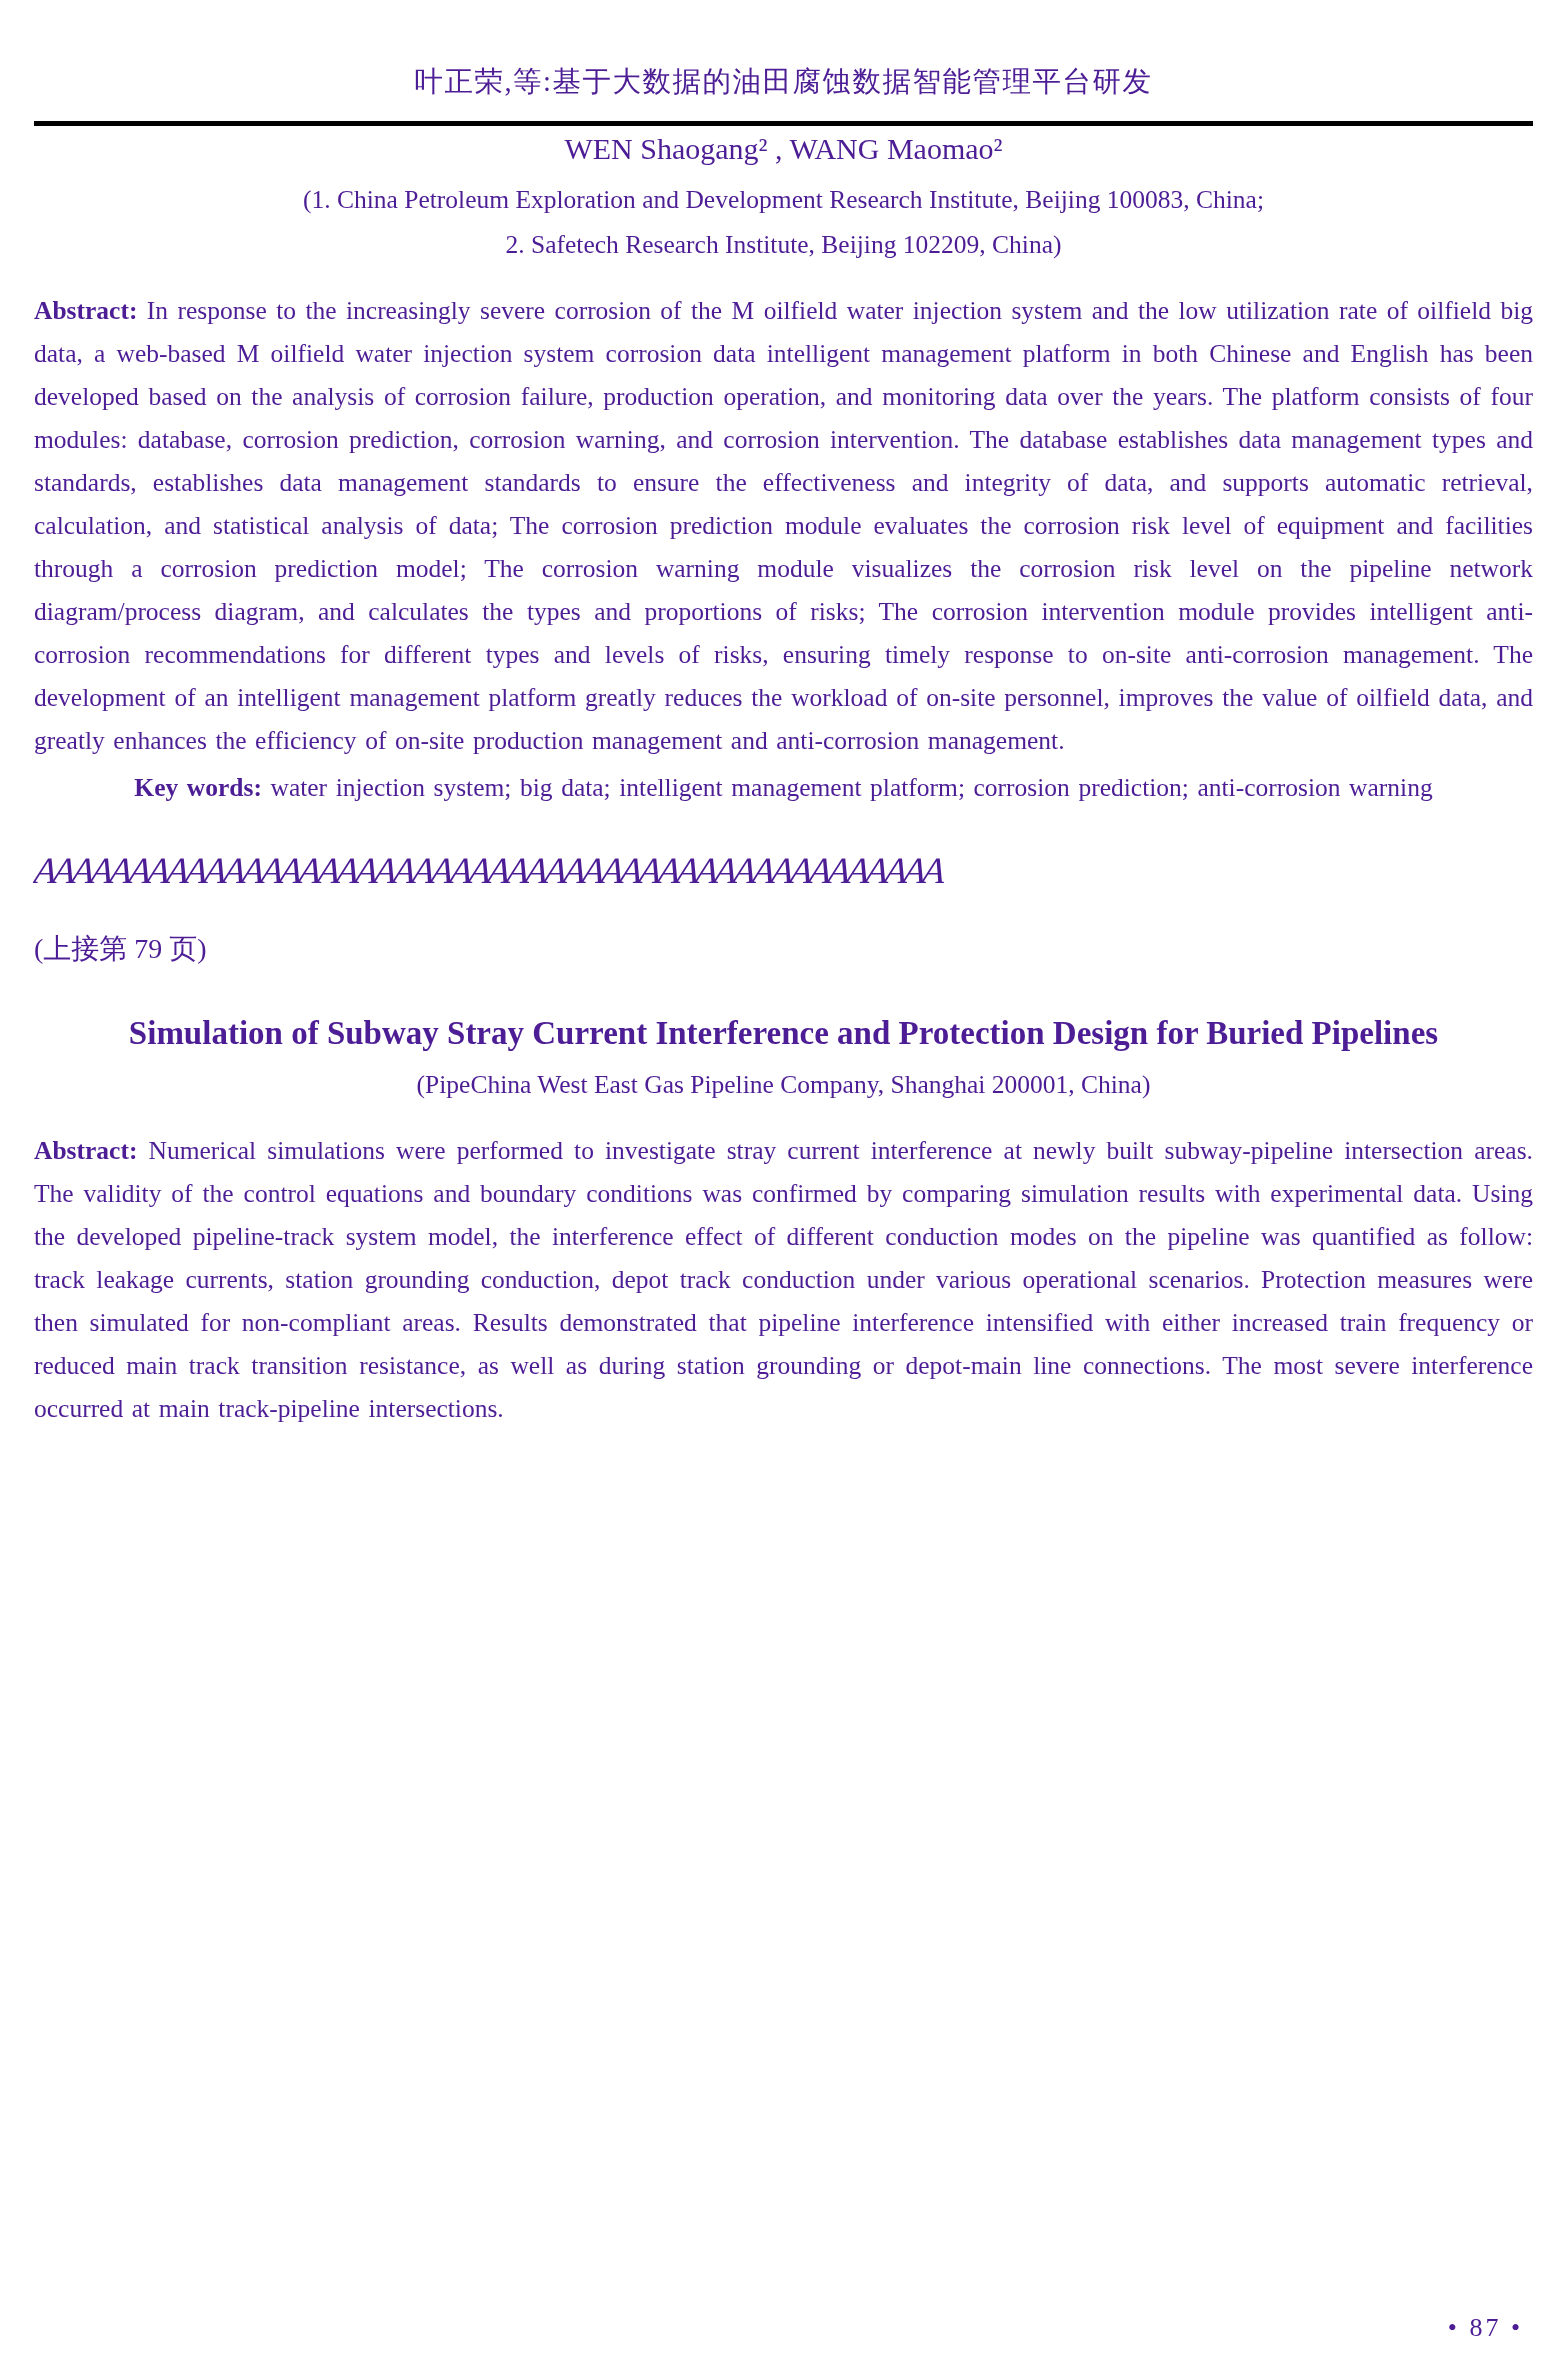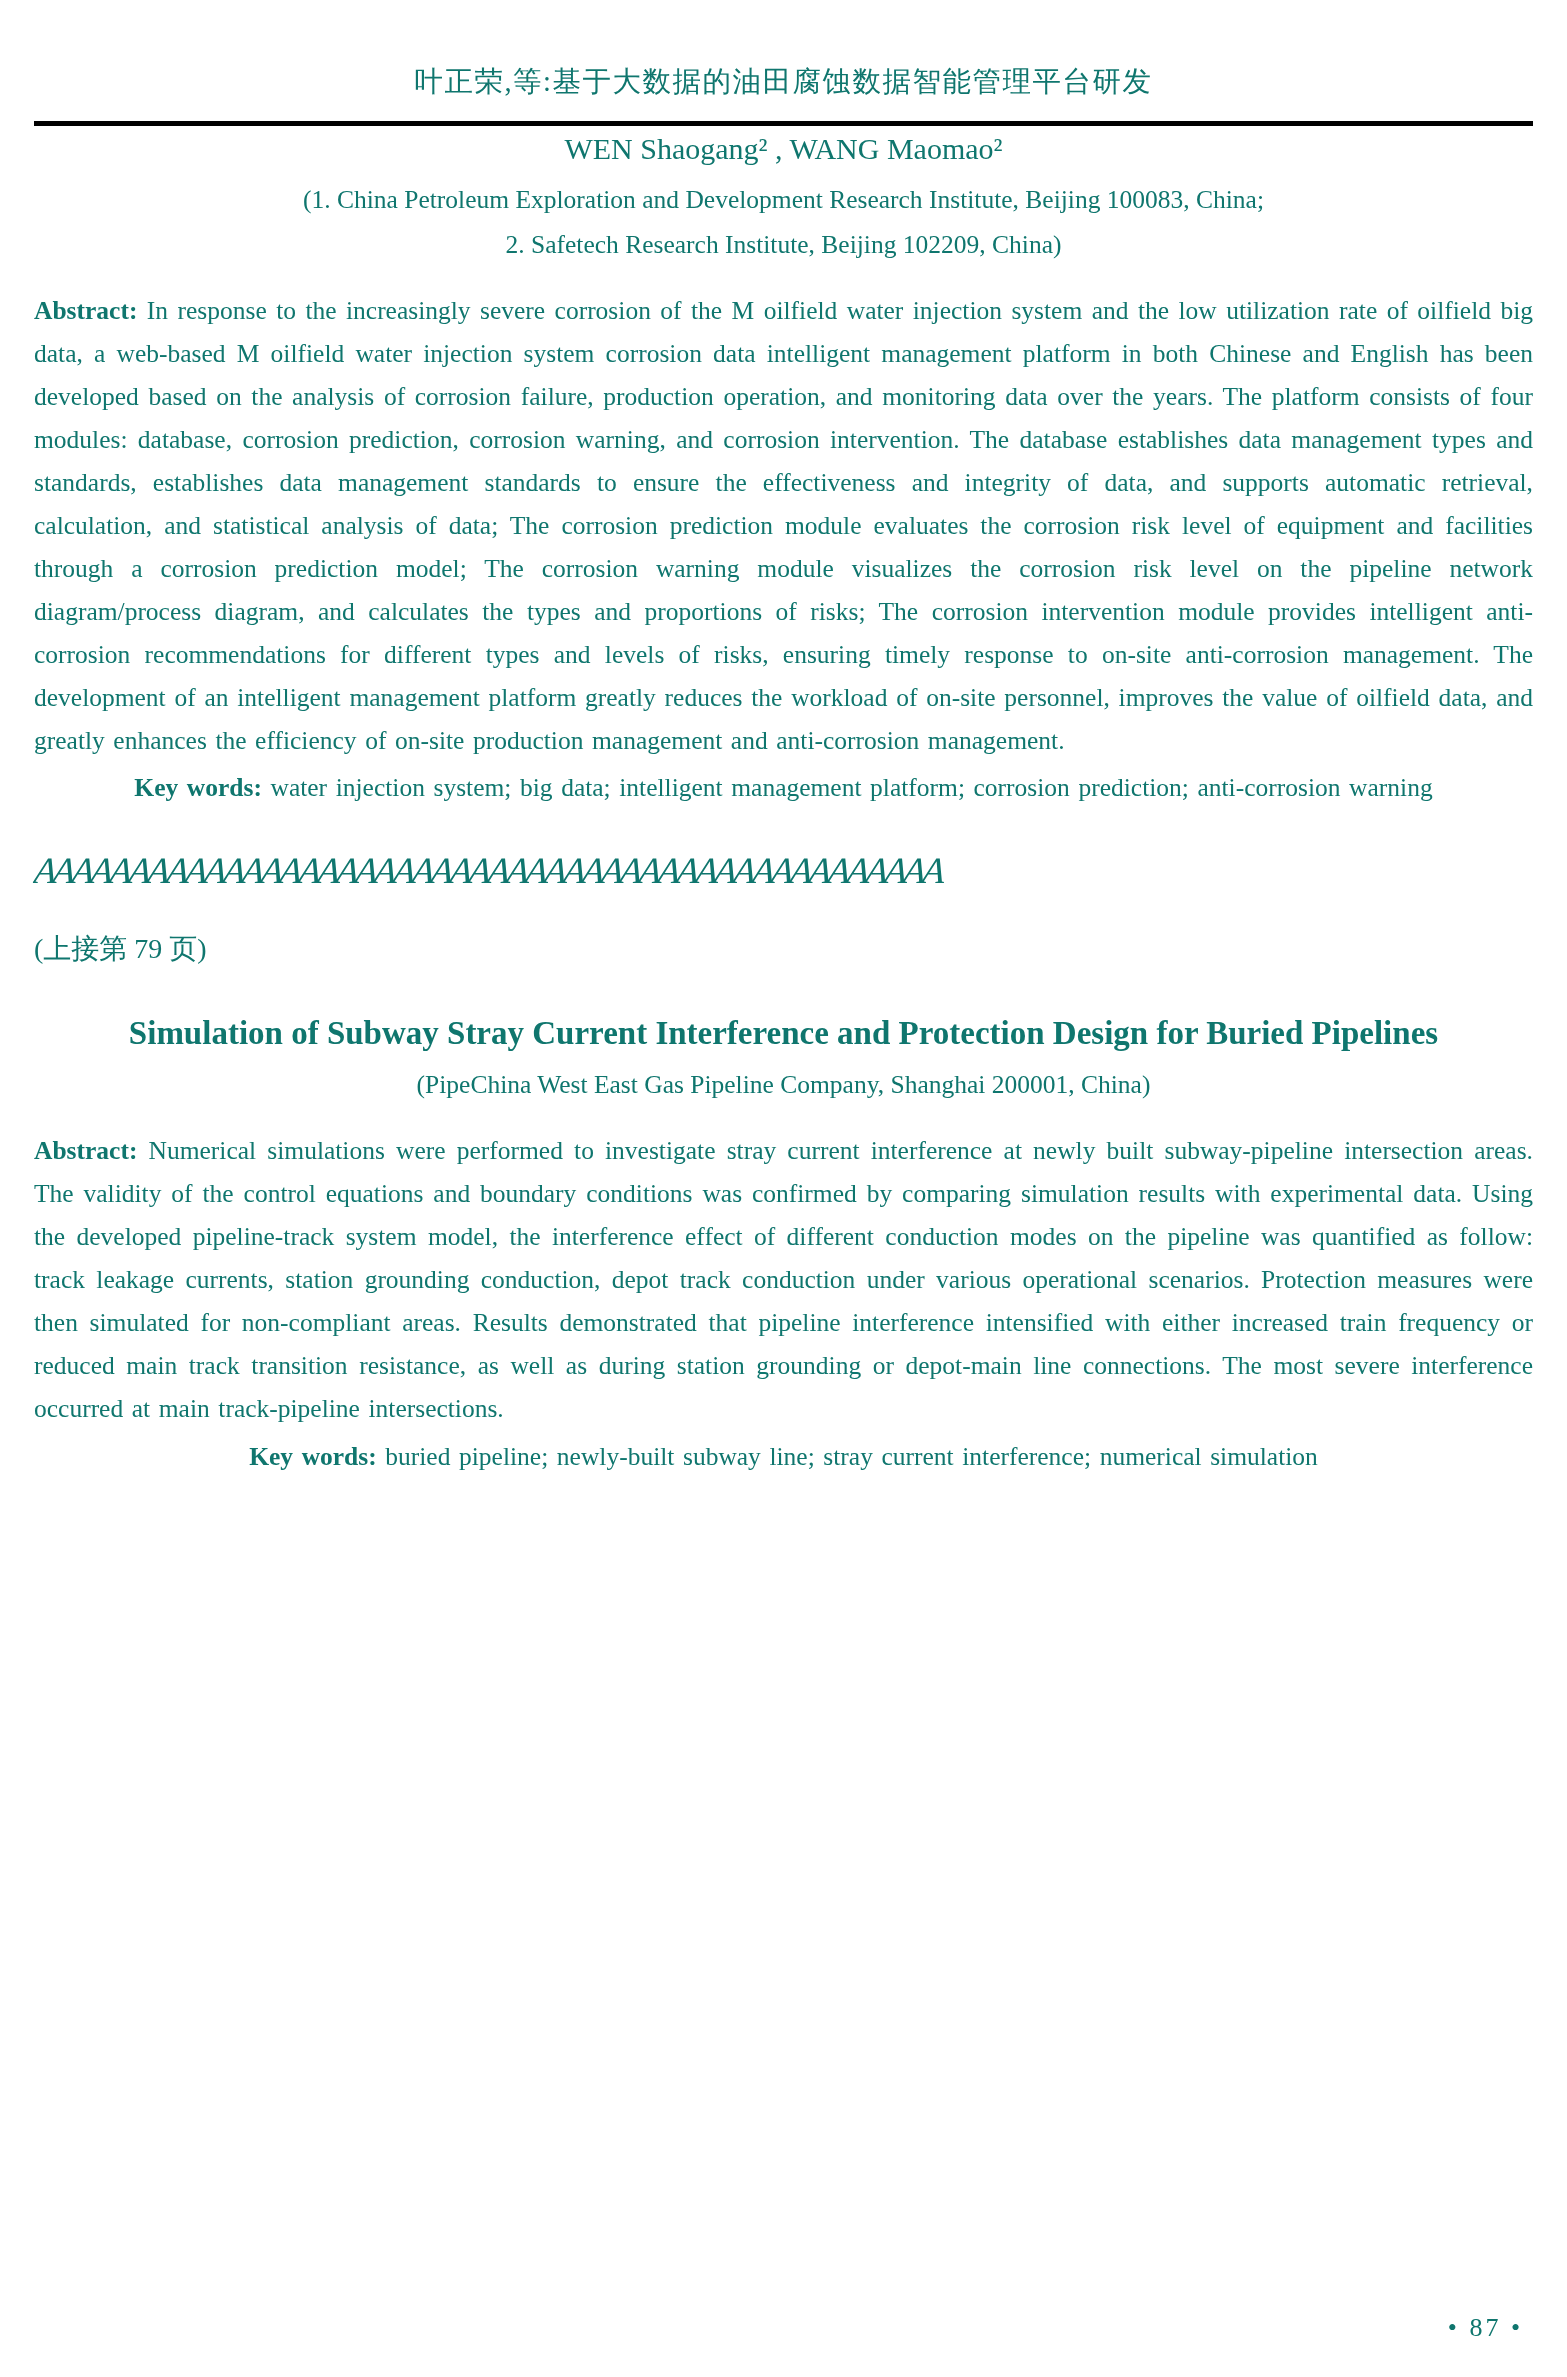--- a/index.html
+++ b/index.html
@@ -1,21 +1,21 @@
 <!DOCTYPE html>
 <html style="font-size:12px"><head>
 <meta charset="utf-8">
 <style>
   html,body { margin:0; padding:0; background:#e8e8e8; }
   .page {
     position:relative;
     width:1567px; height:2377px;
     margin:0 auto;
     background:#ffffff;
-    color:#0f766e;
+    color:#4c1d95;
     font-family:"Liberation Serif","DejaVu Serif",serif;
     overflow:hidden;
   }
   .running-header {
     padding-top:63px;
     text-align:center;
     font-size:28.5px;
     letter-spacing:1.5px;
   }
   .rh-rule {
@@ -107,19 +107,18 @@
   </section>
 
   <div class="separator">AAAAAAAAAAAAAAAAAAAAAAAAAAAAAAAAAAAAAAAAAAAAAAAA</div>
 
   <div class="continuation">(上接第 79 页)</div>
 
   <section>
     <h2 class="title-2">Simulation of Subway Stray Current Interference and Protection Design for Buried Pipelines</h2>
     <div class="affil first">(PipeChina West East Gas Pipeline Company, Shanghai 200001, China)</div>
     <p class="abstract"><span class="lead">Abstract: </span><span>Numerical simulations were performed to investigate stray current interference at newly built subway-pipeline intersection areas. The validity of the control equations and boundary conditions was confirmed by comparing simulation results with experimental data. Using the developed pipeline-track system model, the interference effect of different conduction modes on the pipeline was quantified as follow: track leakage currents, station grounding conduction, depot track conduction under various operational scenarios. Protection measures were then simulated for non-compliant areas. Results demonstrated that pipeline interference intensified with either increased train frequency or reduced main track transition resistance, as well as during station grounding or depot-main line connections. The most severe interference occurred at main track-pipeline intersections.</span></p>
-    <p class="keywords"><span class="lead">Key words: </span><span>buried pipeline; newly-built subway line; stray current interference; numerical simulation</span></p>
   </section>
 
   <footer class="page-footer"><span>• 87 •</span></footer>
 
 </div>
 
 
 </body></html>

